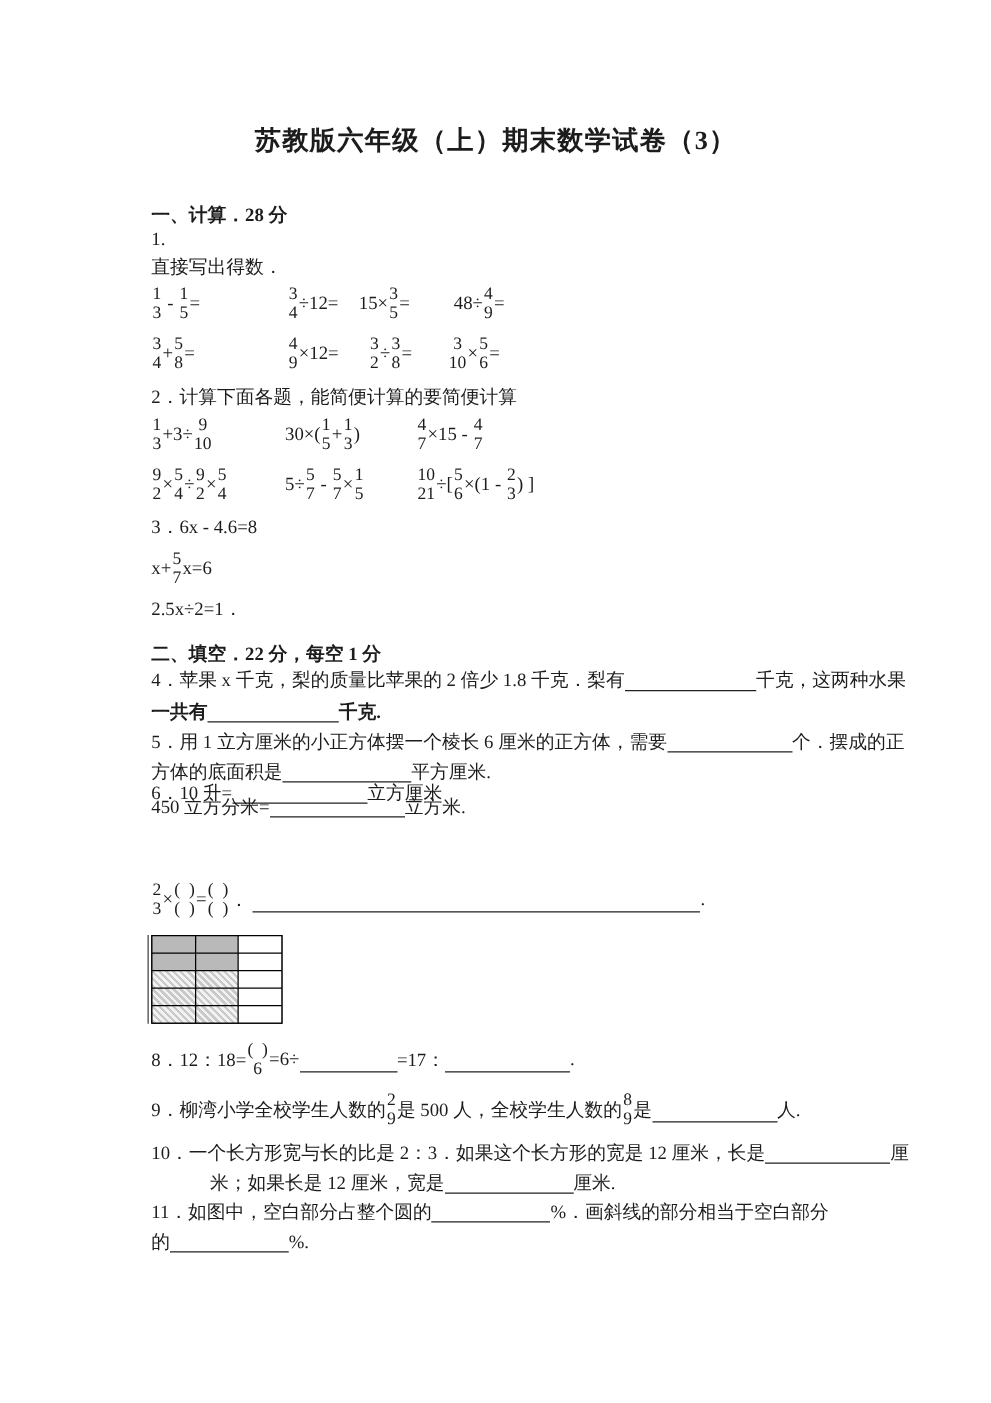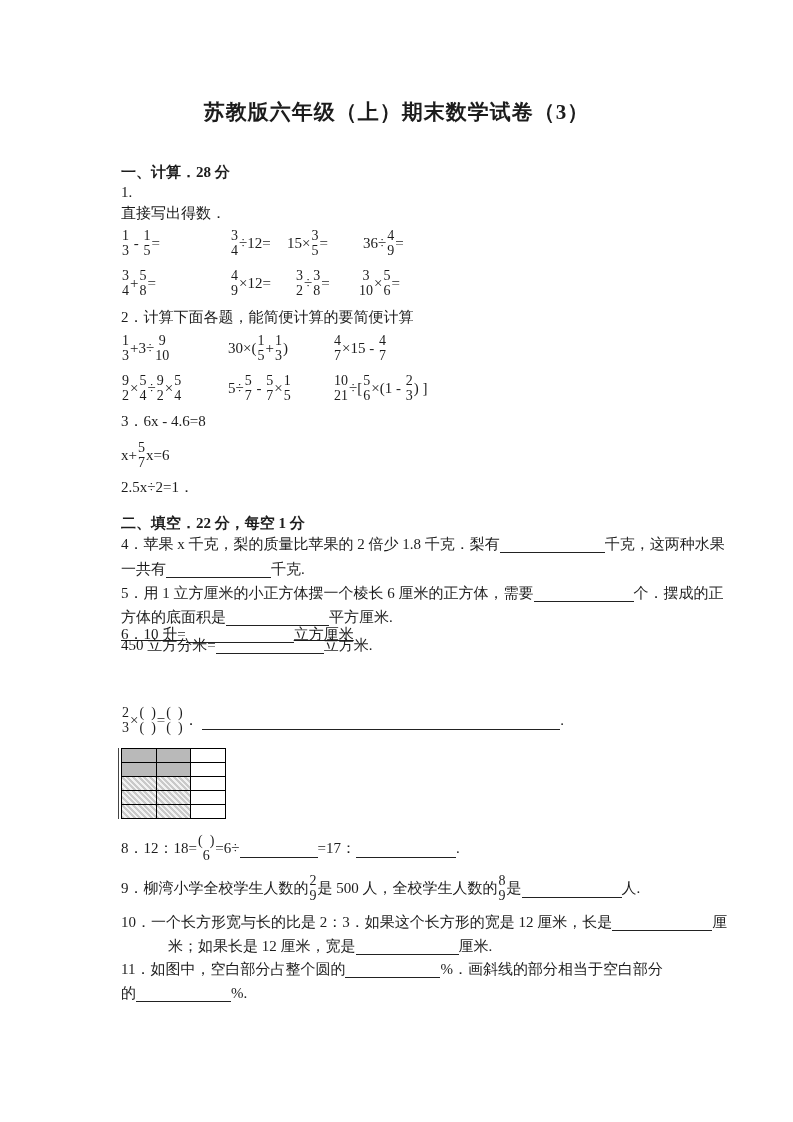--- a/index.html
+++ b/index.html
@@ -35,21 +35,21 @@
   <div class="abs title" style="top:98px;">苏教版六年级（上）期末数学试卷（3）</div>
 
   <div class="abs heading" style="left:121px; top:163px;">一、计算．28 分</div>
   <div class="abs textline" style="left:121px; top:184px;">1.</div>
   <div class="abs textline" style="left:121px; top:204px;">直接写出得数．</div>
 
   <div class="mathrow" style="left:121px; top:222px; width:560px;">
       <div class="expr" style="left: 0px;"><span class="frac"><span class="fn">1</span><span class="fd">3</span></span><span> - </span><span class="frac"><span class="fn">1</span><span class="fd">5</span></span><span>=</span></div>
       <div class="expr" style="left: 109px;"><span class="frac"><span class="fn">3</span><span class="fd">4</span></span><span>÷12=</span></div>
       <div class="expr" style="left: 166px;"><span>15×</span><span class="frac"><span class="fn">3</span><span class="fd">5</span></span><span>=</span></div>
-      <div class="expr" style="left: 242px;"><span>36÷</span><span class="frac"><span class="fn">4</span><span class="fd">9</span></span><span>=</span></div>
+      <div class="expr" style="left: 242px;"><span>48÷</span><span class="frac"><span class="fn">4</span><span class="fd">9</span></span><span>=</span></div>
     </div>
   <div class="mathrow" style="left:121px; top:262px; width:560px;">
       <div class="expr" style="left: 0px;"><span class="frac"><span class="fn">3</span><span class="fd">4</span></span><span>+</span><span class="frac"><span class="fn">5</span><span class="fd">8</span></span><span>=</span></div>
       <div class="expr" style="left: 109px;"><span class="frac"><span class="fn">4</span><span class="fd">9</span></span><span>×12=</span></div>
       <div class="expr" style="left: 174px;"><span class="frac"><span class="fn">3</span><span class="fd">2</span></span><span>÷</span><span class="frac"><span class="fn">3</span><span class="fd">8</span></span><span>=</span></div>
       <div class="expr" style="left: 237px;"><span class="frac"><span class="fn">3</span><span class="fd">10</span></span><span>×</span><span class="frac"><span class="fn">5</span><span class="fd">6</span></span><span>=</span></div>
     </div>
 
   <div class="abs textline" style="left:121px; top:308px;">2．计算下面各题，能简便计算的要简便计算</div>
   <div class="mathrow" style="left:121px; top:327px; width:560px;">
@@ -63,26 +63,26 @@
       <div class="expr" style="left: 212px;"><span class="frac"><span class="fn">10</span><span class="fd">21</span></span><span>÷[</span><span class="frac"><span class="fn">5</span><span class="fd">6</span></span><span>×(1 - </span><span class="frac"><span class="fn">2</span><span class="fd">3</span></span><span>) ]</span></div>
     </div>
 
   <div class="abs textline" style="left:121px; top:412px;">3．6x - 4.6=8</div>
   <div class="abs mrow" style="left:121px; top:434px; height:42px;"><span>x+</span><span class="frac"><span class="fn">5</span><span class="fd">7</span></span><span>x=6</span></div>
   <div class="abs textline" style="left:121px; top:478px;">2.5x÷2=1．</div>
 
   <div class="abs heading" style="left:121px; top:514px;">二、填空．22 分，每空 1 分</div>
 
   <div class="abs textline" style="left:121px; top:535px;"><span>4．苹果 x 千克，梨的质量比苹果的 2 倍少 1.8 千克．梨有</span><span class="blank-t" style="width: 105px;"></span><span>千克，这两种水果</span></div>
-  <div class="abs textline" style="left:121px; top:560px;"><span>一共有</span><span class="blank-t" style="width: 105px;"></span><span>千克.</span></div>
+  <div class="abs textline" style="left:121px; top:560px;font-weight:bold;"><span>一共有</span><span class="blank-t" style="width: 105px;"></span><span>千克.</span></div>
 
   <div class="abs textline" style="left:121px; top:584px;"><span>5．用 1 立方厘米的小正方体摆一个棱长 6 厘米的正方体，需要</span><span class="blank-t" style="width: 100px;"></span><span>个．摆成的正</span></div>
   <div class="abs textline" style="left:121px; top:608px;"><span>方体的底面积是</span><span class="blank-t" style="width: 103px;"></span><span>平方厘米.</span></div>
 
-  <div class="abs textline" style="left:121px; top:625px;text-decoration:underline;"><span>6．10 升=</span><span class="blank-t" style="width: 108px;"></span><span>立方厘米</span></div>
+  <div class="abs textline" style="left:121px; top:625px;"><span>6．10 升=</span><span class="blank-t" style="width: 108px;"></span><span>立方厘米</span></div>
   <div class="abs textline" style="left:121px; top:636px;"><span>450 立方分米=</span><span class="blank-t" style="width: 108px;"></span><span>立方米.</span></div>
 
   <div class="abs mrow" style="left:121px; top:697px; height:46px;"><span class="frac"><span class="fn">2</span><span class="fd">3</span></span><span>×</span><span class="frac"><span class="fn">(  )</span><span class="fd">(  )</span></span><span>=</span><span class="frac"><span class="fn">(  )</span><span class="fd">(  )</span></span><span>． </span><span class="blank-f" style="width: 358px;"></span><span>.</span></div>
 
   <div class="grid-wrap" style="left:121px; top:748px;">
       <div class="fgrid" style="grid-template-columns: 34px 33px 34px; grid-template-rows: repeat(5, 13px);">
         <div class="cell" style="background: rgb(185, 185, 185);"></div>
         <div class="cell" style="background: rgb(185, 185, 185);"></div>
         <div class="cell" style="background: rgb(255, 255, 255);"></div>
         <div class="cell" style="background: rgb(185, 185, 185);"></div>

